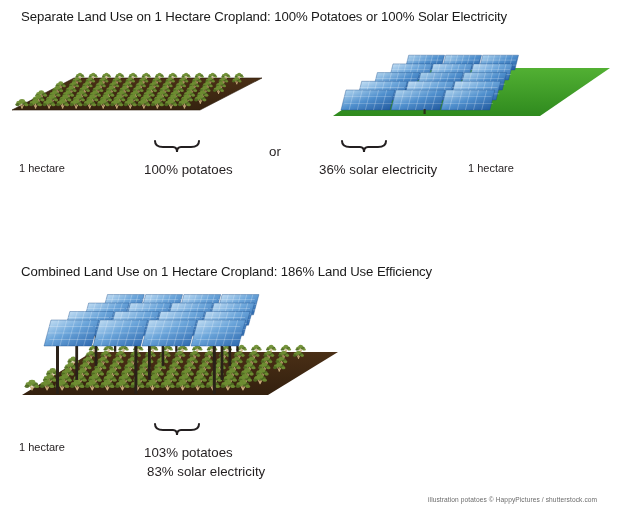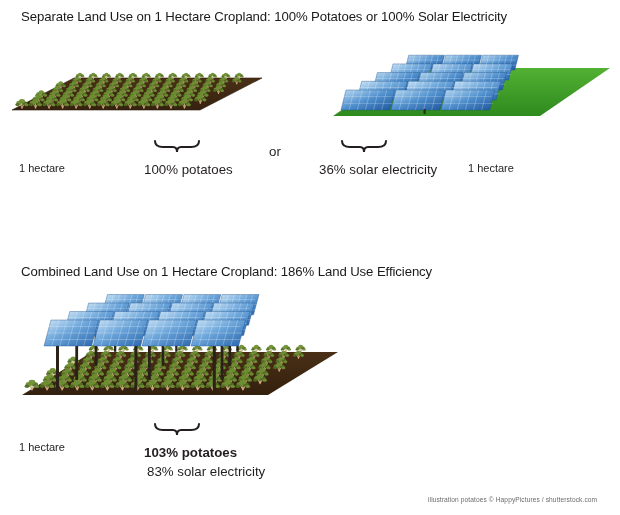--- a/index.html
+++ b/index.html
@@ -42,21 +42,21 @@
   .caption {
     position: absolute;
     font-size: 13.3px;
     color: #231f20;
     white-space: nowrap;
     margin-left: 16px;
   }
   #cap-potatoes  { left: 128px; top: 162px; }
   #cap-or        { left: 253px; top: 144px; }
   #cap-solar     { left: 303px; top: 162px; }
-  #cap-c-potatoes{ left: 128px; top: 445px; font-weight: bold; }
+  #cap-c-potatoes{ left: 128px; top: 445px; }
   #cap-c-solar   { left: 131px; top: 464px; }
 
   .brace {
     position: absolute;
     width: 46px;
     height: 14px;
     overflow: hidden;
   }
   #brace-1 { left: 154px; top: 140px; }
   #brace-2 { left: 341px; top: 140px; }

